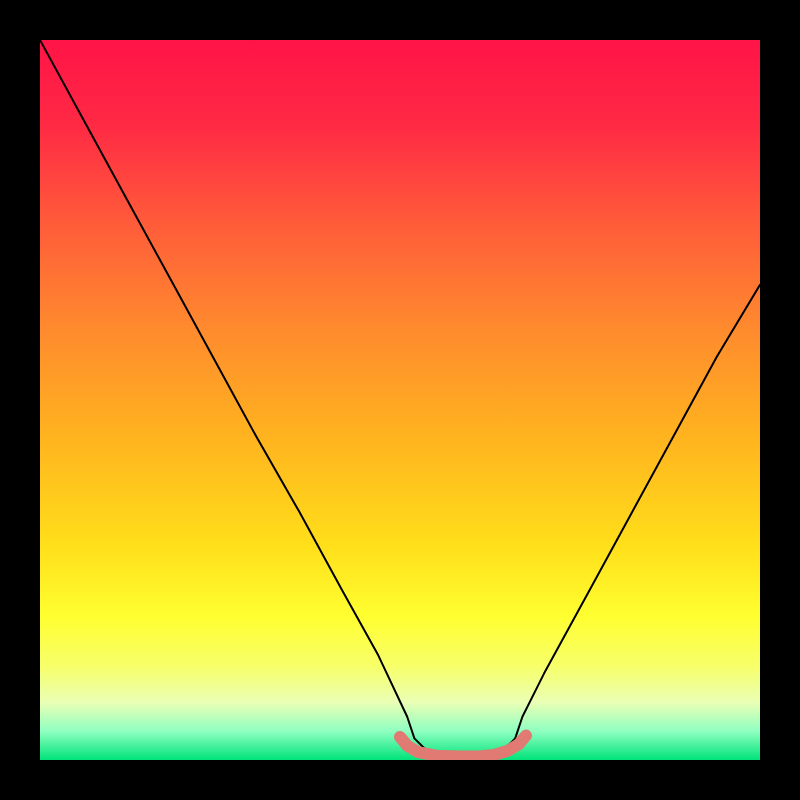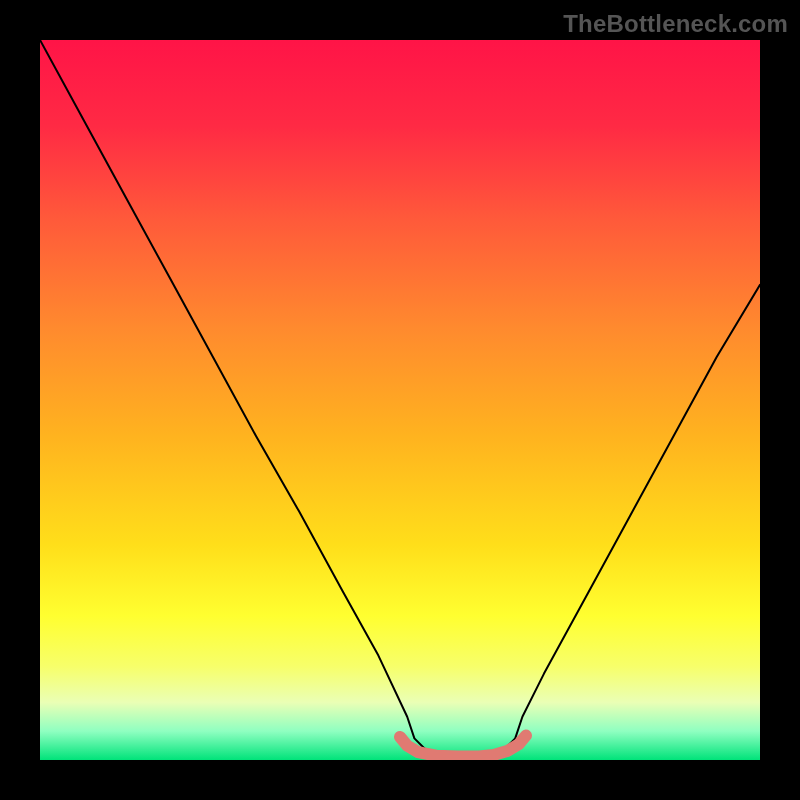--- a/index.html
+++ b/index.html
@@ -45,21 +45,20 @@
     width: 100%;
     height: 100%;
     overflow: visible;
   }
 </style>
 </head>
 <body>
 
 <div class="frame">
 
-  <div class="attribution">TheBottleneck.com</div>
 
   <div class="plot-area">
     <svg class="plot-bg" viewBox="0 0 100 100" preserveAspectRatio="none">
       <defs>
         <linearGradient id="bg-grad" x1="0" y1="0" x2="0" y2="1">
             <stop offset="0%" stop-color="#ff1447"></stop>
             <stop offset="12%" stop-color="#ff2a44"></stop>
             <stop offset="25%" stop-color="#ff5a3a"></stop>
             <stop offset="40%" stop-color="#ff8a2e"></stop>
             <stop offset="55%" stop-color="#ffb31f"></stop>

